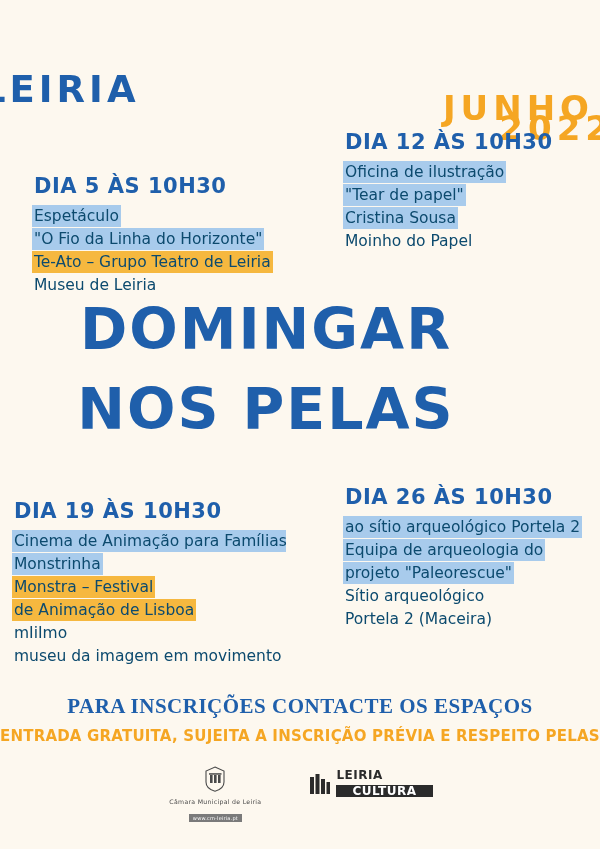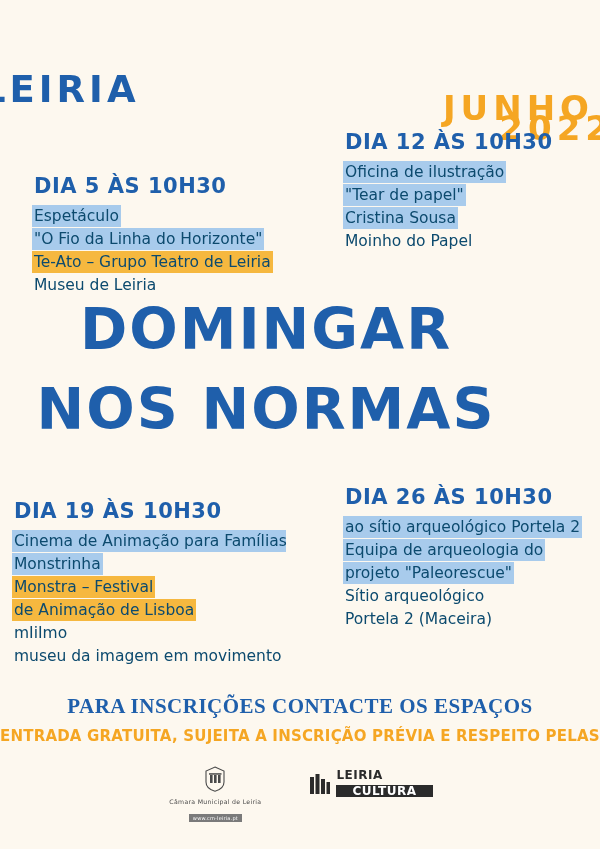--- a/index.html
+++ b/index.html
@@ -238,21 +238,21 @@
 
   <div class="event ev-tr">
     <div class="date">DIA 12 ÀS 10H30</div>
     <span class="line hl-blue">Oficina de ilustração</span>
     <span class="line hl-blue">"Tear de papel"</span>
     <span class="line hl-blue">Cristina Sousa</span>
     <span class="line">Moinho do Papel</span>
   </div>
 
   <div class="title title-1">DOMINGAR</div>
-  <div class="title title-2">NOS NORMAS</div>
+  <div class="title title-2">NOS PELAS</div>
 
   <div class="event ev-bl">
     <div class="date">DIA 19 ÀS 10H30</div>
     <span class="line hl-blue">Cinema de Animação para Famílias</span>
     <span class="line hl-blue">Monstrinha</span>
     <span class="line hl-orange">Monstra – Festival</span>
     <span class="line hl-orange">de Animação de Lisboa</span>
     <span class="line">mIiImo</span>
     <span class="line">museu da imagem em movimento</span>
   </div>

